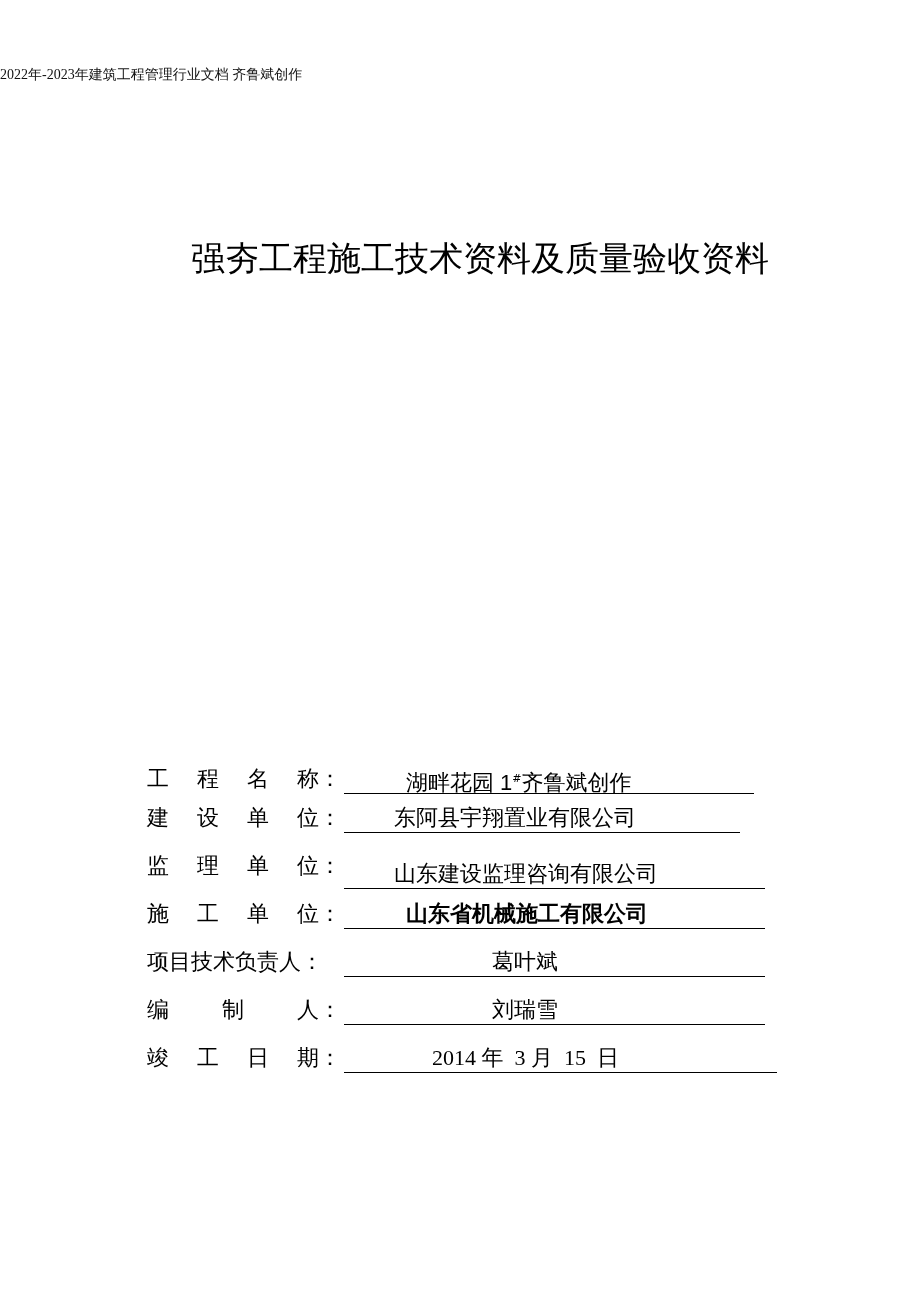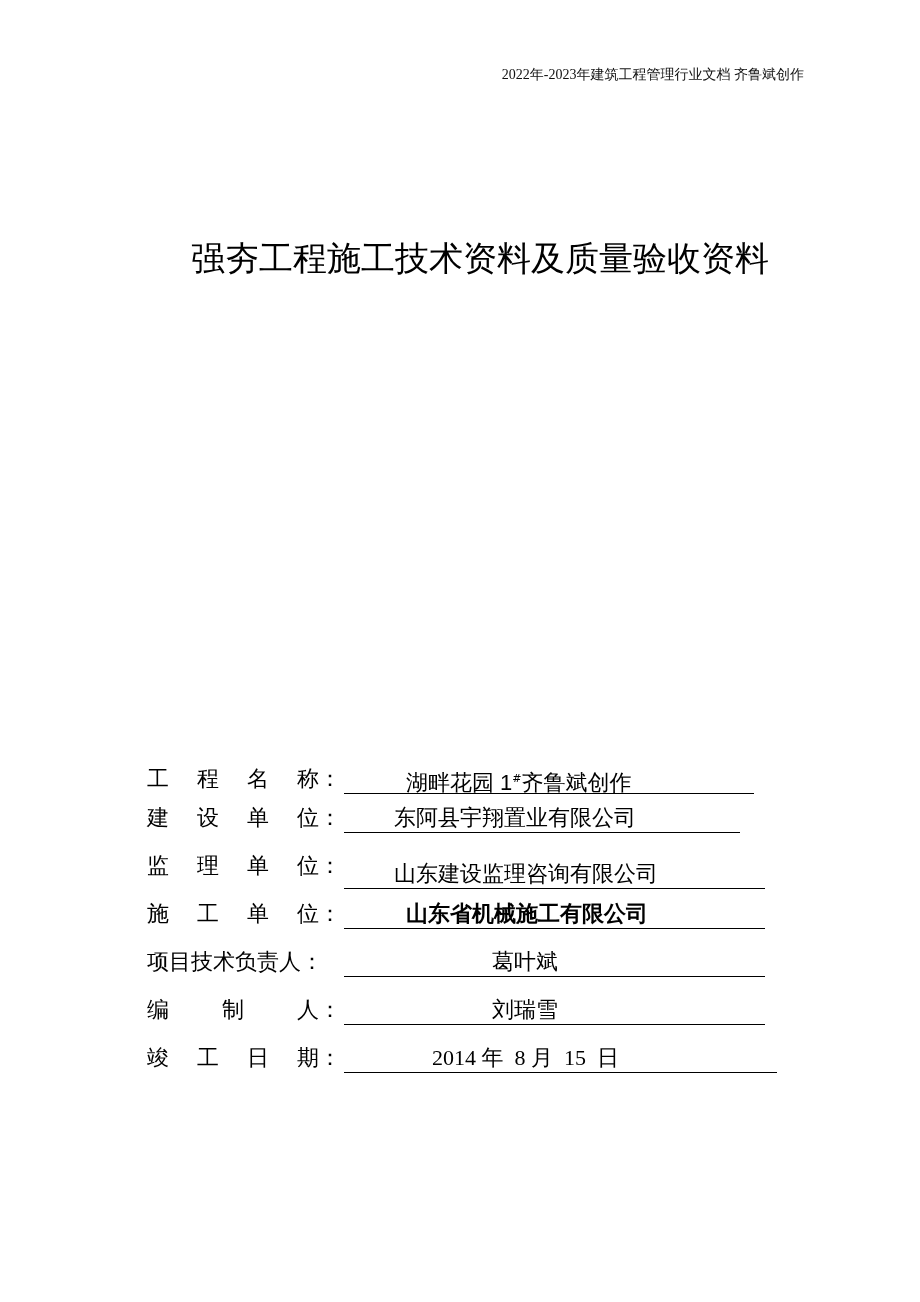--- a/index.html
+++ b/index.html
@@ -1,18 +1,18 @@
 <!DOCTYPE html>
 <html><head>
 <meta charset="utf-8">
 <style>
   html, body { margin: 0; padding: 0; background: #ffffff; }
   body { width: 920px; height: 1302px; position: relative; overflow: hidden; color: #000; }
   .header {
-    position: absolute; left: 0; top: 66px; width: 804px; text-align: right;
+    position: absolute; left: 0; top: 66px; width: 804px; text-align: left;
     font-family: "Liberation Serif", "DejaVu Serif", serif; font-size: 14px; color: #111;
   }
   .title {
     position: absolute; left: 0; top: 236px; width: 960px; text-align: center;
     font-family: "DejaVu Sans", "Liberation Sans", sans-serif; font-size: 34px; letter-spacing: 0px;
     color: #000;
   }
   .row { position: absolute; left: 147px; height: 30px; }
   .label {
     position: absolute; left: 0; top: 0; height: 30px; line-height: 30px;
@@ -103,15 +103,15 @@
 </div>
 
 <div class="row" style="top:1043px;">
   <div class="label">
     <span style="left:0">竣</span>
     <span style="left:50px">工</span>
     <span style="left:100px">日</span>
     <span style="left:150px">期：</span>
   </div>
   <div class="field" style="width:433px;">
-    <span class="val serif" style="left:88px; white-space:pre;">2014 年  8 月  15  日</span>
+    <span class="val serif" style="left:88px; white-space:pre;">2014 年  3 月  15  日</span>
   </div>
 </div>
 
 </body></html>

